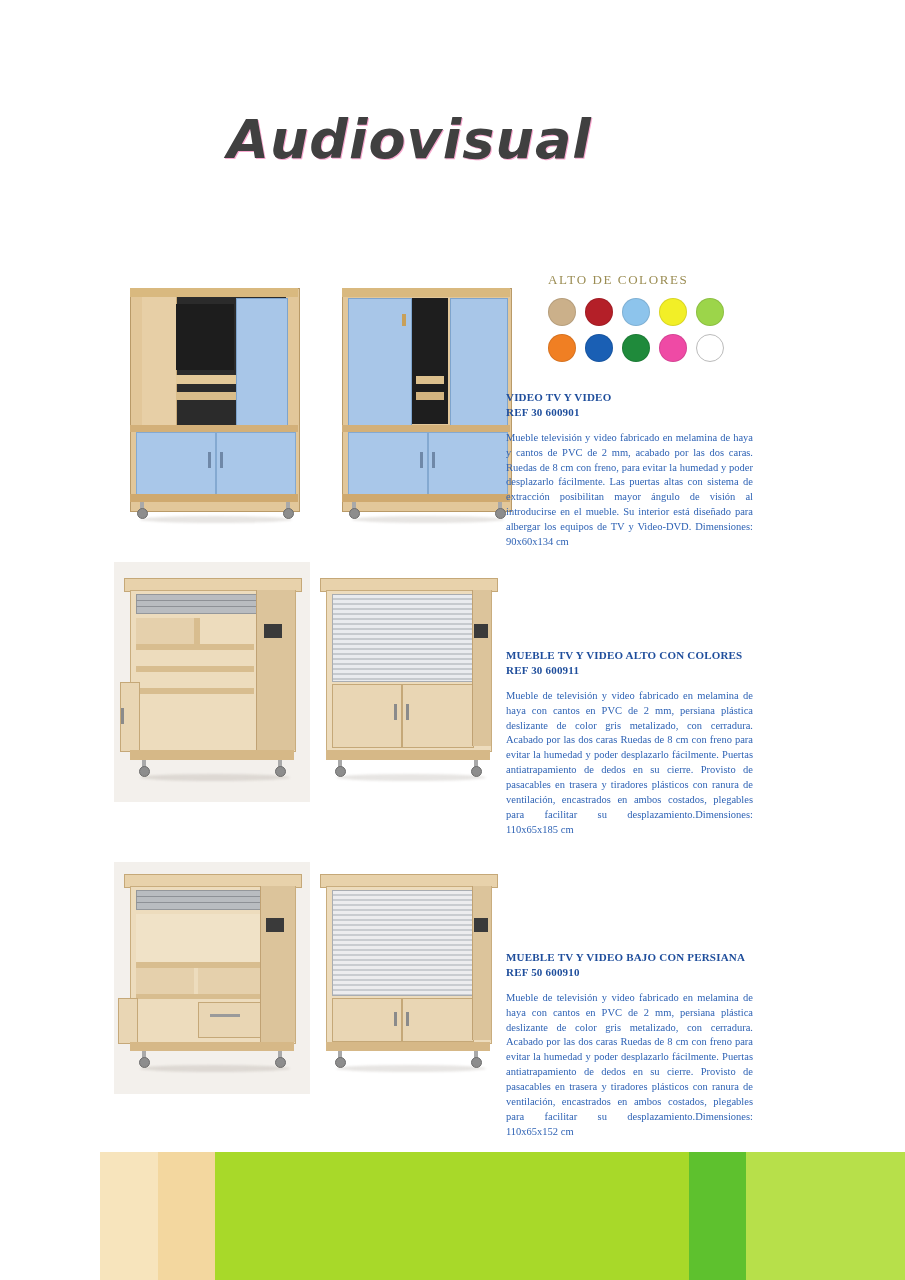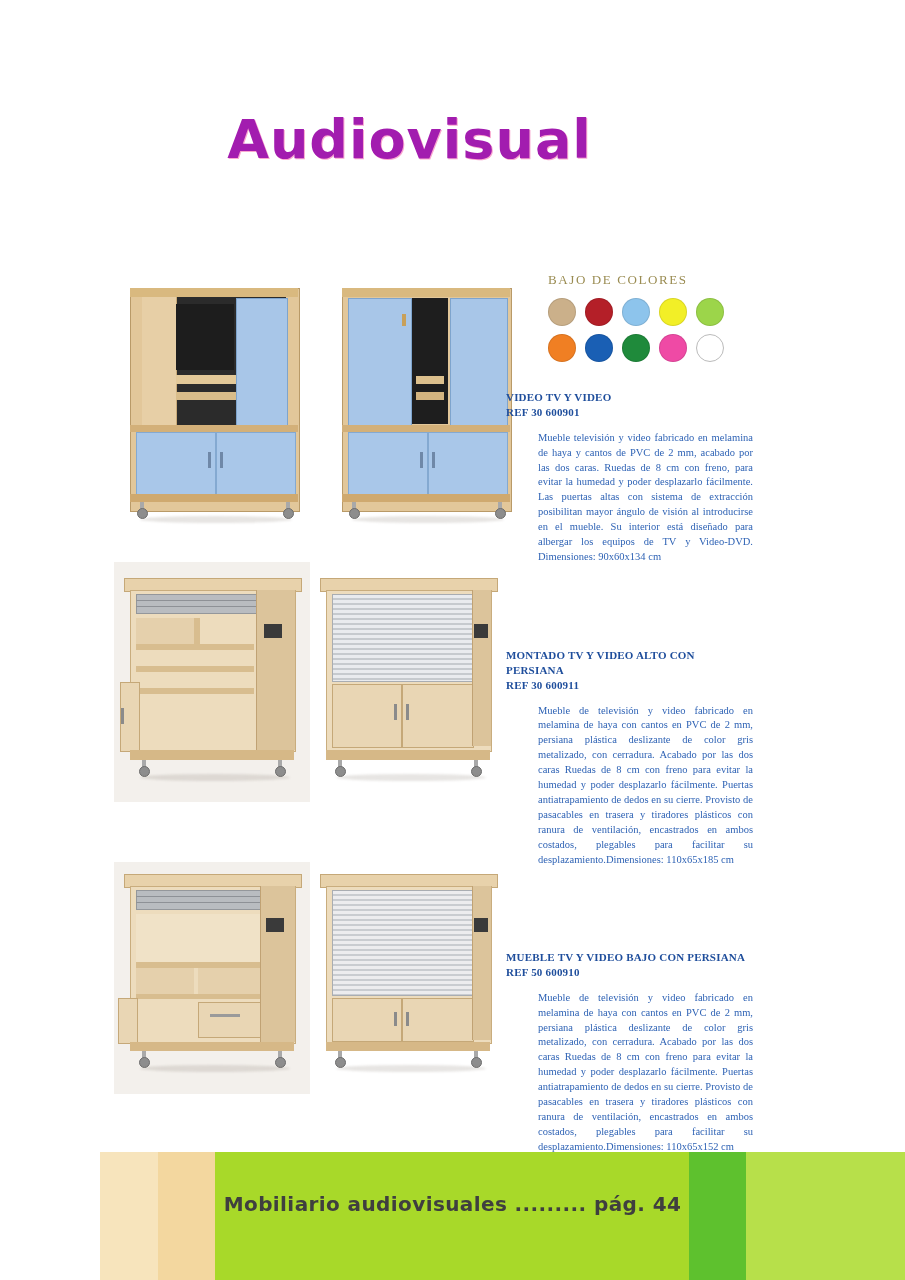--- a/index.html
+++ b/index.html
@@ -23,23 +23,24 @@
   }
 
   
   .title {
     position: absolute;
     left: 0; top: 108px;
     width: 819px;
     text-align: center;
     font-family: "DejaVu Sans", sans-serif;
     font-weight: bold;
+    font-style: italic;
     font-size: 54px;
     letter-spacing: 1px;
-    color: #a21caf;
+    color: #404040;
     text-shadow: 1px 1px 0 #f9a8d0;
   }
   .subtitle {
     position: absolute;
     left: 0; top: 208px;
     width: 905px;
     text-align: center;
     font-family: "Liberation Serif", serif;
     font-weight: bold;
     font-size: 21px;
@@ -94,21 +95,20 @@
     line-height: 1.35;
     letter-spacing: 0.2px;
     margin-bottom: 11px;
   }
   .prod-desc {
     font-family: "Liberation Serif", serif;
     font-size: 10.5px;
     color: #2f63b5;
     line-height: 1.42;
     text-align: justify;
-    margin-left: 32px;
   }
 
   
   .photo {
     position: absolute;
     overflow: hidden;
   }
   .photo-bg-plain { background: #ffffff; }
   .photo-bg-soft  { background: #f3f0ec; }
 
@@ -153,21 +153,21 @@
   }
 </style>
 </head>
 <body>
 
 <div class="page">
 
   <div class="title">Audiovisual</div>
 
   <div class="colors-block">
-    <div class="colors-title">BAJO DE COLORES</div>
+    <div class="colors-title">ALTO DE COLORES</div>
     <div class="swatch-row">
       <div class="swatch" style="background:#cbb08a"></div>
       <div class="swatch" style="background:#b41f28"></div>
       <div class="swatch" style="background:#8dc4ec"></div>
       <div class="swatch" style="background:#f2ef27"></div>
       <div class="swatch" style="background:#9cd54a"></div>
     </div>
     <div class="swatch-row">
       <div class="swatch" style="background:#f07f23"></div>
       <div class="swatch" style="background:#1a5fb4"></div>
@@ -286,21 +286,21 @@
     <div class="cab" style="left:164px; top:62px; width:14px; height:14px; background:#3a3a3a;"></div>
     <div class="cab" style="left:16px; top:188px; width:164px; height:10px; background:#d6b887;"></div>
     <div class="wheel-stem" style="left:28px; top:198px;"></div>
     <div class="wheel" style="left:25px; top:204px;"></div>
     <div class="wheel-stem" style="left:164px; top:198px;"></div>
     <div class="wheel" style="left:161px; top:204px;"></div>
     <div class="shadow-floor" style="left:26px; top:212px; width:150px; height:7px;"></div>
   </div>
 
   <div class="prod-text" style="left:506px; top:648px;">
-    <div class="prod-name">MONTADO TV Y VIDEO ALTO CON PERSIANA</div>
+    <div class="prod-name">MUEBLE TV Y VIDEO ALTO CON COLORES</div>
     <div class="prod-ref">REF 30 600911</div>
     <div class="prod-desc">Mueble de televisión y video fabricado en melamina de haya con cantos en PVC de 2 mm, persiana plástica deslizante de color gris metalizado, con cerradura. Acabado por las dos caras Ruedas de 8 cm con freno para evitar la humedad y poder desplazarlo fácilmente. Puertas antiatrapamiento de dedos en su cierre. Provisto de pasacables en trasera y tiradores plásticos con ranura de ventilación, encastrados en ambos costados, plegables para facilitar su desplazamiento.Dimensiones: 110x65x185 cm</div>
   </div>
 
   <div class="photo photo-bg-soft" style="left:114px; top:862px; width:196px; height:232px;">
     <div class="cab" style="left:10px; top:12px; width:176px; height:12px; background:#e8d2ab; border:1px solid #c5a878;"></div>
     <div class="cab" style="left:16px; top:24px; width:164px; height:156px; background:#eddcbd; border:1px solid #c9ad7e;"></div>
 
     <div class="cab" style="left:22px; top:28px; width:124px; height:18px; background:#b9bcc0; border:1px solid #94979b;"></div>
     <div class="cab" style="left:22px; top:34px; width:124px; height:1px; background:#8e9196;"></div>
@@ -352,15 +352,14 @@
     <div class="prod-desc">Mueble de televisión y video fabricado en melamina de haya con cantos en PVC de 2 mm, persiana plástica deslizante de color gris metalizado, con cerradura. Acabado por las dos caras Ruedas de 8 cm con freno para evitar la humedad y poder desplazarlo fácilmente. Puertas antiatrapamiento de dedos en su cierre. Provisto de pasacables en trasera y tiradores plásticos con ranura de ventilación, encastrados en ambos costados, plegables para facilitar su desplazamiento.Dimensiones: 110x65x152 cm</div>
   </div>
 
   <div class="footer-band">
     <div class="fb-seg" style="left:100px; width:58px; background:#f7e4bc;"></div>
     <div class="fb-seg" style="left:158px; width:57px; background:#f3d79f;"></div>
     <div class="fb-seg" style="left:215px; width:474px; background:#a8d929;"></div>
     <div class="fb-seg" style="left:689px; width:57px; background:#5ec12e;"></div>
     <div class="fb-seg" style="left:746px; width:159px; background:#b7e04a;"></div>
   </div>
-  <div class="footer-text">Mobiliario audiovisuales ......... pág. 44</div>
 
 </div>
 
 </body></html>

